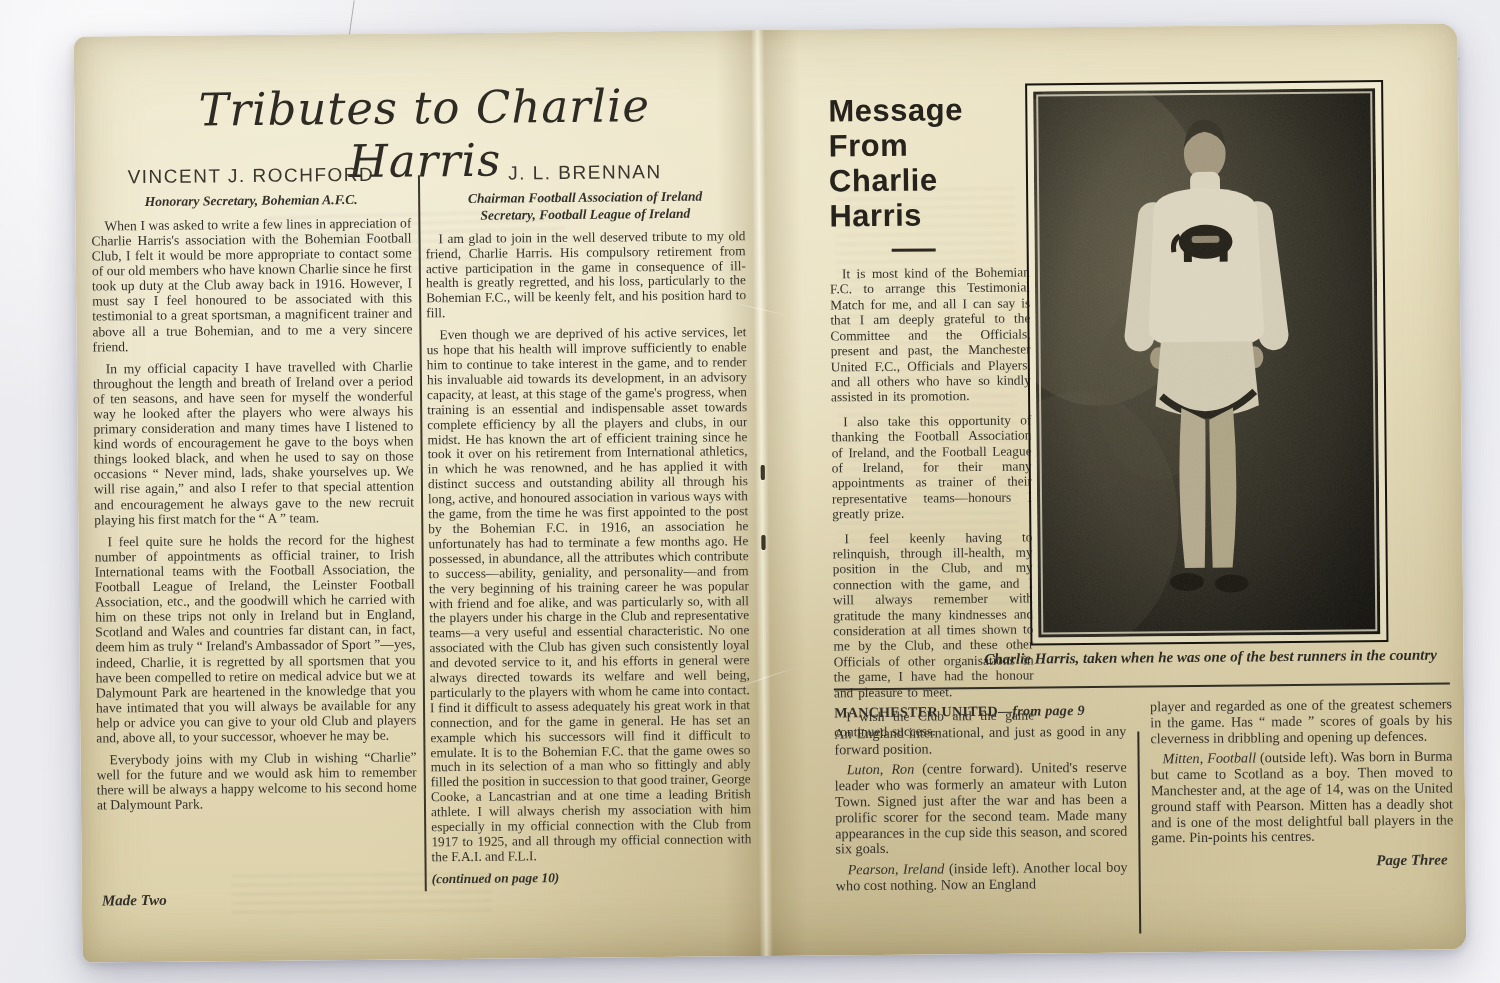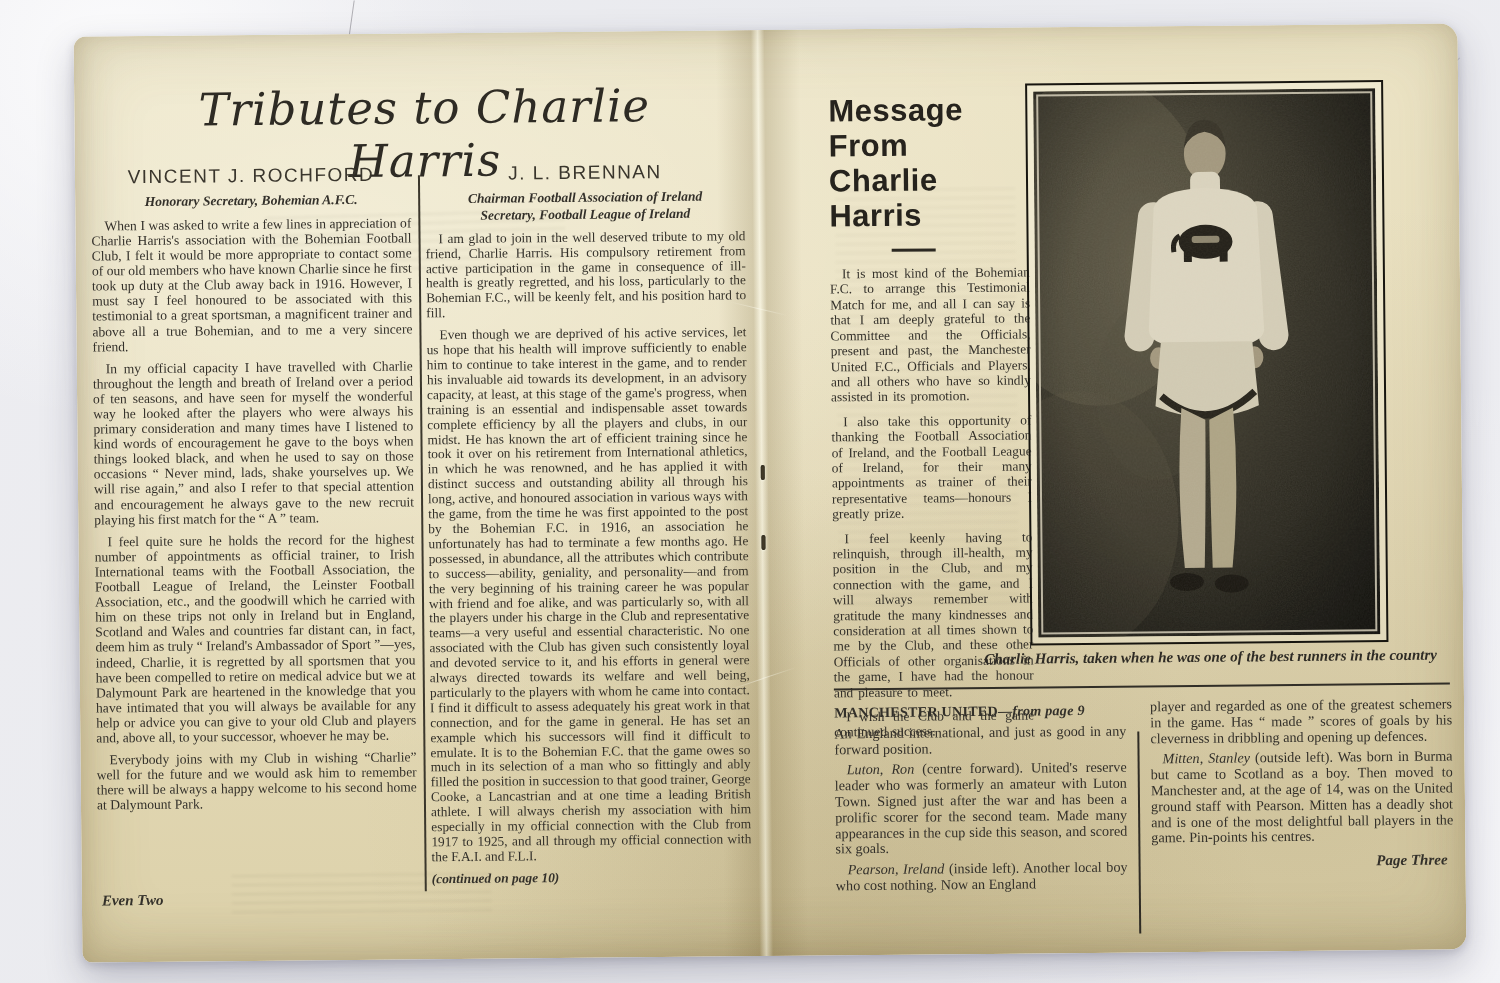--- a/index.html
+++ b/index.html
@@ -147,21 +147,21 @@
       <div class="col col2">
         <h3 class="col-head">J. L. BRENNAN</h3>
         <div class="col-sub">Chairman Football Association of Ireland</div>
         <div class="col-sub" style="margin-top:-2px">Secretary, Football League of Ireland</div>
         <p>I am glad to join in the well deserved tribute to my old friend, Charlie Harris. His compulsory retirement from active participation in the game in consequence of ill-health is greatly regretted, and his loss, particularly to the Bohemian F.C., will be keenly felt, and his position hard to fill.</p>
         <p>Even though we are deprived of his active services, let us hope that his health will improve sufficiently to enable him to continue to take interest in the game, and to render his invaluable aid towards its development, in an advisory capacity, at least, at this stage of the game's progress, when training is an essential and indispensable asset towards complete efficiency by all the players and clubs, in our midst. He has known the art of efficient training since he took it over on his retirement from International athletics, in which he was renowned, and he has applied it with distinct success and outstanding ability all through his long, active, and honoured association in various ways with the game, from the time he was first appointed to the post by the Bohemian F.C. in 1916, an association he unfortunately has had to terminate a few months ago. He possessed, in abundance, all the attributes which contribute to success—ability, geniality, and personality—and from the very beginning of his training career he was popular with friend and foe alike, and was particularly so, with all the players under his charge in the Club and representative teams—a very useful and essential characteristic. No one associated with the Club has given such consistently loyal and devoted service to it, and his efforts in general were always directed towards its welfare and well being, particularly to the players with whom he came into contact. I find it difficult to assess adequately his great work in that connection, and for the game in general. He has set an example which his successors will find it difficult to emulate. It is to the Bohemian F.C. that the game owes so much in its selection of a man who so fittingly and ably filled the position in succession to that good trainer, George Cooke, a Lancastrian and at one time a leading British athlete. I will always cherish my association with him especially in my official connection with the Club from 1917 to 1925, and all through my official connection with the F.A.I. and F.L.I.</p>
         <p class="continued">(continued on page 10)</p>
       </div>
     </div>
 
-    <div class="page-two">Even Two</div>
+    <div class="page-two">Made Two</div>
   </div>
 
   <div class="fold">
     <div class="staple" style="top:47%"></div>
     <div class="staple" style="top:54.5%"></div>
     <div class="crease" style="top:30%;left:10px;width:60px;transform:rotate(14deg)"></div>
     <div class="crease" style="top:70%;left:6px;width:70px;transform:rotate(-18deg)"></div>
   </div>
 
   <div class="page page-right">
@@ -246,19 +246,19 @@
     <div class="mu">
       <div class="mu-c1">
         <p class="mu-header" style="text-indent:0"><span>MANCHESTER UNITED—</span><span class="fromref">from page 9</span></p>
         <p style="text-indent:0"><span>An England international, and just as good in any forward position.</span></p>
         <p><span class="lead">Luton, Ron</span><span> (centre forward).  United's reserve leader who was formerly an amateur with Luton Town.  Signed just after the war and has been a prolific scorer for the second team.  Made many appearances in the cup side this season, and scored six goals.</span></p>
         <p><span class="lead">Pearson, Ireland</span><span> (inside left).  Another local boy who cost nothing.  Now an England</span></p>
       </div>
       <div class="mu-vrule"></div>
       <div class="mu-c2">
         <p style="text-indent:0;margin-top:2px"><span>player and regarded as one of the greatest schemers in the game.  Has “ made ” scores of goals by his cleverness in dribbling and opening up defences.</span></p>
-        <p><span class="lead">Mitten, Stanley</span><span> (outside left).  Was born in Burma but came to Scotland as a boy.  Then moved to Manchester and, at the age of 14, was on the United ground staff with Pearson.  Mitten has a deadly shot and is one of the most delightful ball players in the game.  Pin-points his centres.</span></p>
+        <p><span class="lead">Mitten, Football</span><span> (outside left).  Was born in Burma but came to Scotland as a boy.  Then moved to Manchester and, at the age of 14, was on the United ground staff with Pearson.  Mitten has a deadly shot and is one of the most delightful ball players in the game.  Pin-points his centres.</span></p>
         <div class="page-three">Page Three</div>
       </div>
     </div>
 
   </div>
 </div>
 
 </body></html>

